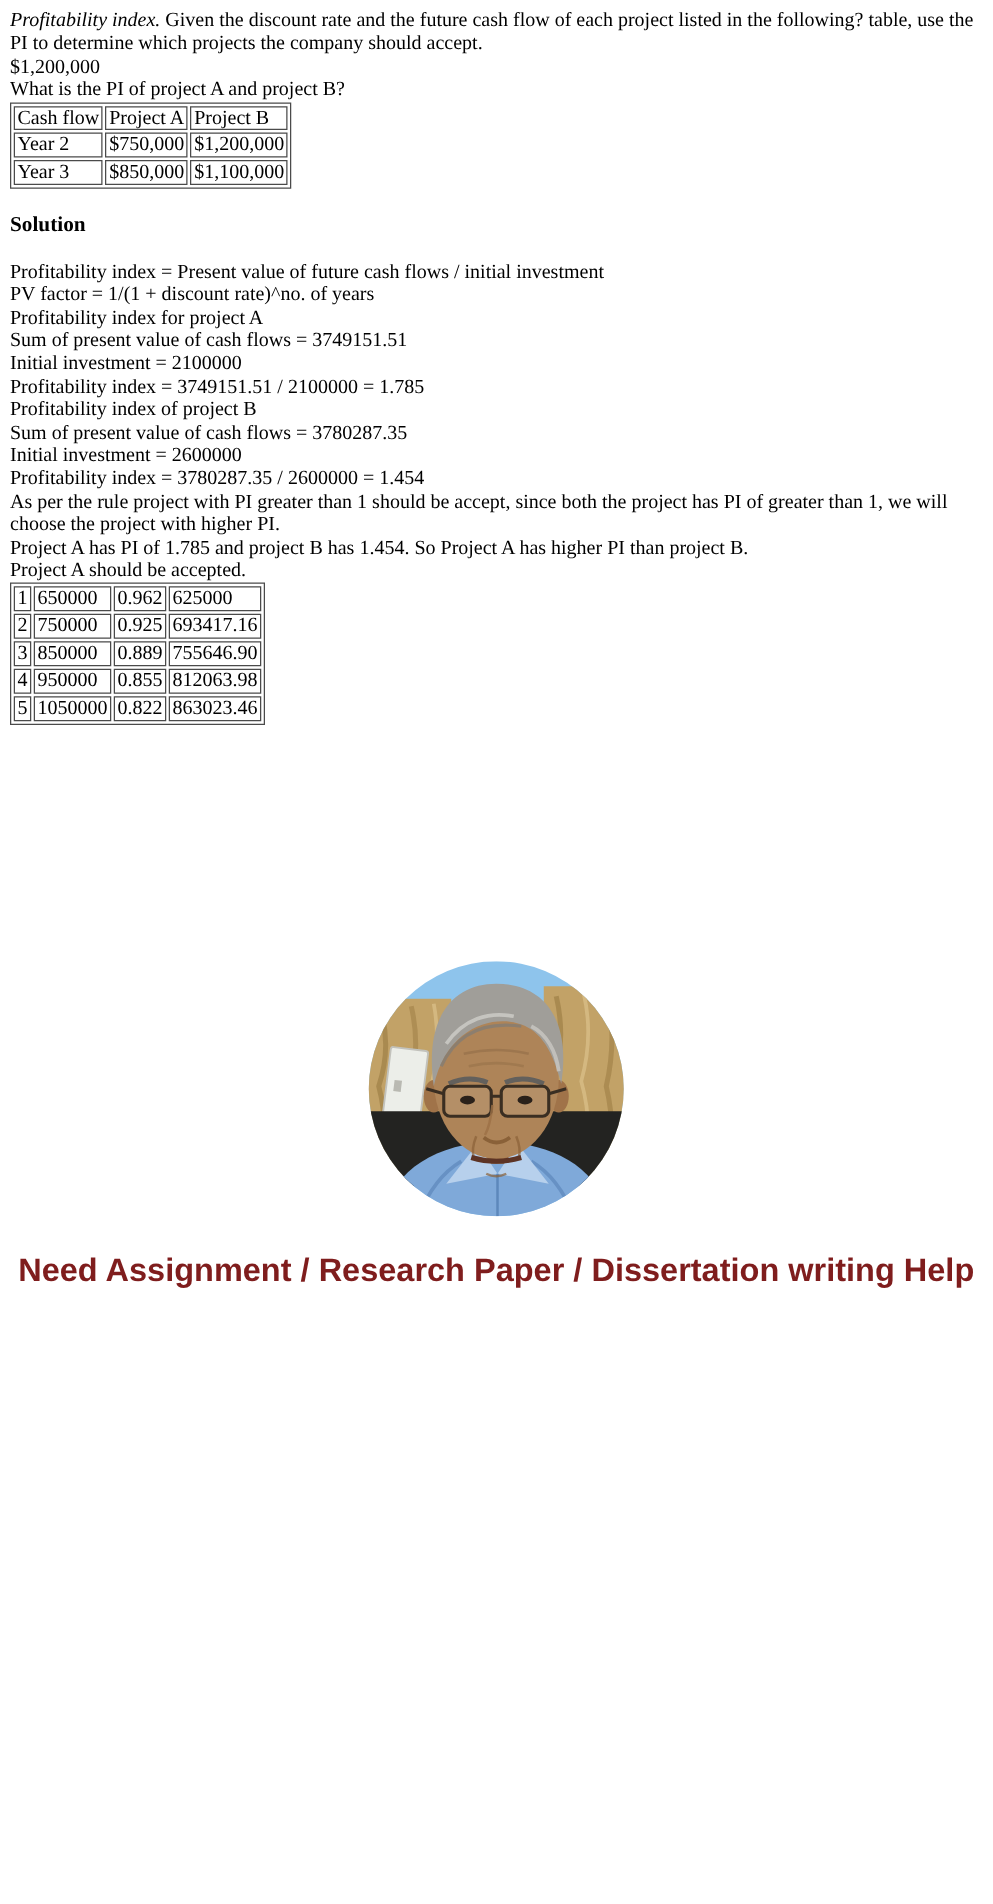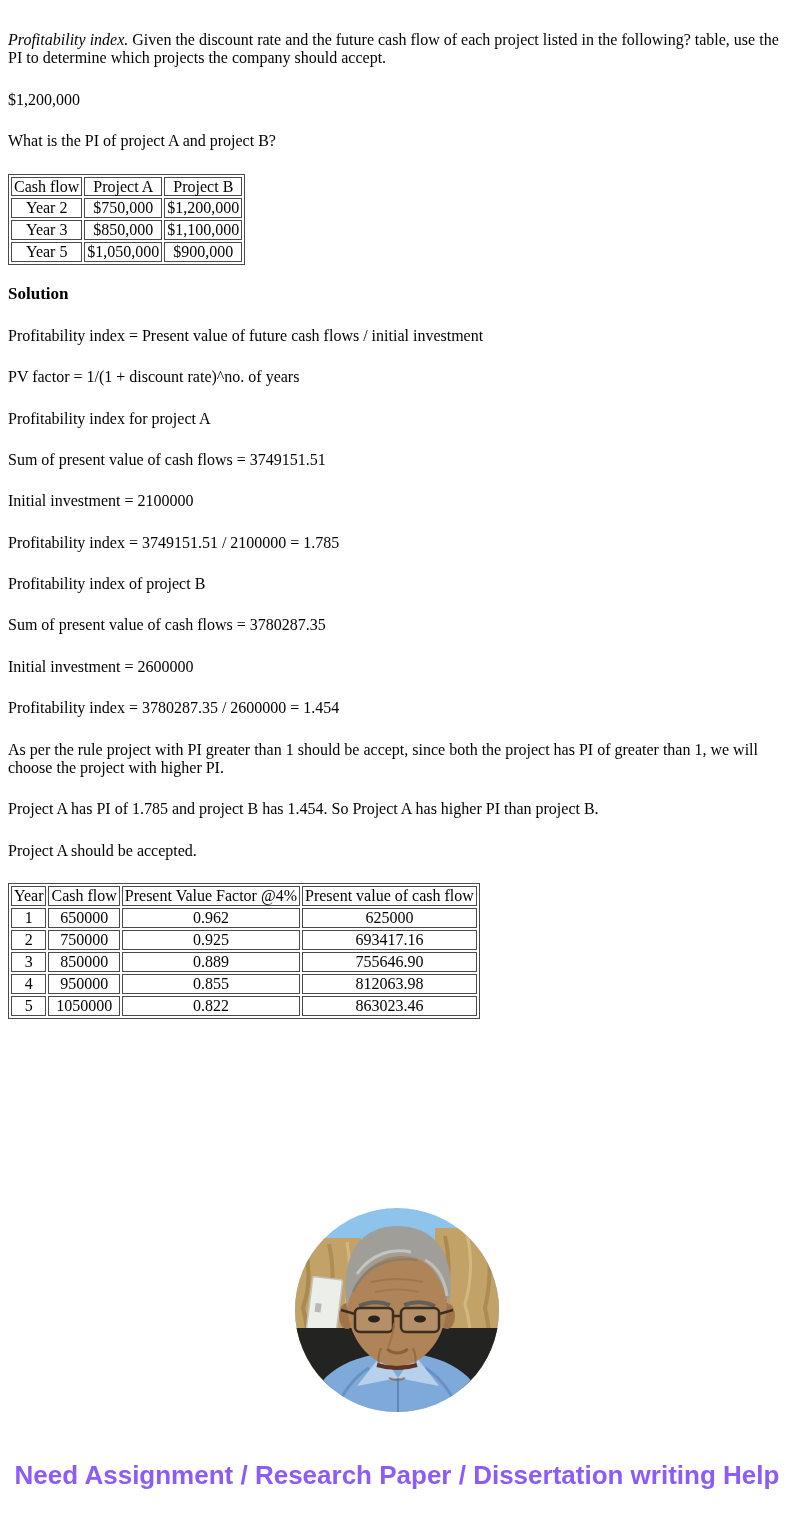--- a/index.html
+++ b/index.html
@@ -5,54 +5,53 @@
   * { box-sizing: border-box; }
   html, body { background: #ffffff; }
   body {
     margin: 8px;
     width: 778px;
     color: #000;
     font-family: "Liberation Serif", serif;
     font-size: 16px;
     line-height: 1.15;
   }
-  p { margin: 23px 0; }
+  p { margin: 0 0; }
   .solution-heading {
     font-size: 17px;
     font-weight: bold;
     margin: 19px 0;
   }
   table.doc-table {
     border-collapse: separate;
     border-spacing: 2px;
     border: 1px solid #4a4a4a;
     margin: 0;
   }
   table.doc-table td {
     border: 1px solid #4a4a4a;
     padding: 0 2px;
     line-height: 1.12;
     white-space: nowrap;
     font-size: 16px;
-    text-align: center;
   }
   .photo-wrap {
     width: 204px;
     height: 204px;
     margin: 189px auto 0 auto;
   }
   .photo-wrap svg { display: block; }
   .footer-banner {
-    margin-top: 48px;
+    margin-top: 28px;
     text-align: center;
     font-family: "Liberation Sans", sans-serif;
     font-weight: bold;
     font-size: 26px;
     line-height: 30px;
-    color: #8b5cf6;
+    color: #7f1d1d;
   }
 </style>
 </head>
 <body>
 
 <p><i>Profitability index.</i><span> Given the discount rate and the future cash flow of each project listed in the following? table, use the PI to determine which projects the company should accept.</span></p>
 
 <p>$1,200,000</p>
 
 <p>What is the PI of project A and project B?</p>
@@ -66,25 +65,20 @@
     </tr>
     <tr>
       <td>Year 2</td>
       <td>$750,000</td>
       <td>$1,200,000</td>
     </tr>
     <tr>
       <td>Year 3</td>
       <td>$850,000</td>
       <td>$1,100,000</td>
-    </tr>
-    <tr>
-      <td>Year 5</td>
-      <td>$1,050,000</td>
-      <td>$900,000</td>
     </tr>
   </tbody>
 </table>
 
 <div class="solution-heading">Solution</div>
 
 <p>Profitability index = Present value of future cash flows / initial investment</p>
 <p>PV factor = 1/(1 + discount rate)^no. of years</p>
 <p>Profitability index for project A</p>
 <p>Sum of present value of cash flows = 3749151.51</p>
@@ -94,26 +88,20 @@
 <p>Sum of present value of cash flows = 3780287.35</p>
 <p>Initial investment = 2600000</p>
 <p>Profitability index = 3780287.35 / 2600000 = 1.454</p>
 <p>As per the rule project with PI greater than 1 should be accept, since both the project has PI of greater than 1, we will choose the project with higher PI.</p>
 <p>Project A has PI of 1.785 and project B has 1.454. So Project A has higher PI than project B.</p>
 <p>Project A should be accepted.</p>
 
 <table class="doc-table">
   <tbody>
     <tr>
-      <td>Year</td>
-      <td>Cash flow</td>
-      <td>Present Value Factor @4%</td>
-      <td>Present value of cash flow</td>
-    </tr>
-    <tr>
       <td>1</td>
       <td>650000</td>
       <td>0.962</td>
       <td>625000</td>
     </tr>
     <tr>
       <td>2</td>
       <td>750000</td>
       <td>0.925</td>
       <td>693417.16</td>

